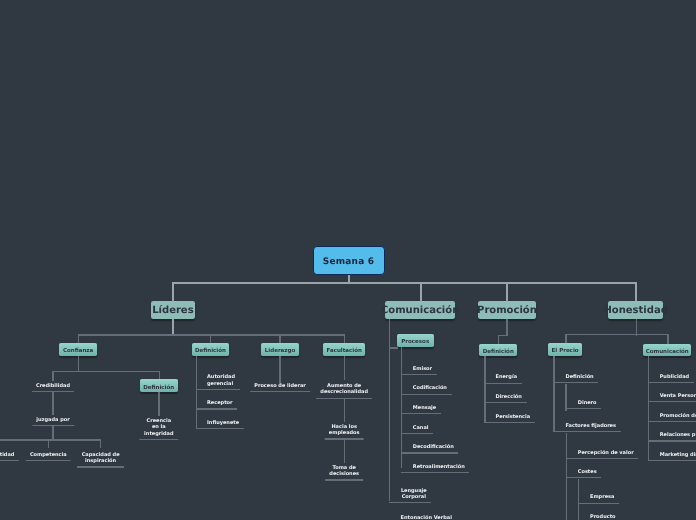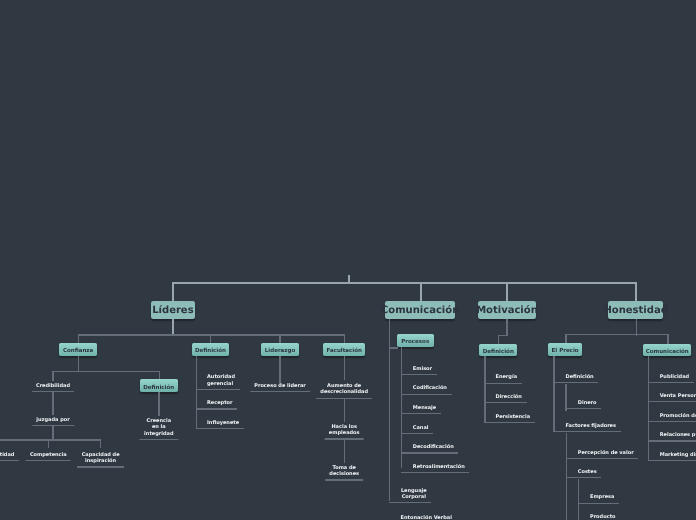--- a/index.html
+++ b/index.html
@@ -32,34 +32,37 @@
   .leaf.ctr{transform:translateX(-50%);text-align:center;}
   .leaf.ctr .ul{margin:1.6px calc(var(--pad) * -1) 0;}
   .leaf.lft{text-align:left;}
   .leaf.ctrtxt .lb{text-align:center;}
   .leaf.lft .ul{margin:1.6px calc(var(--pad) * -1) 0 calc(var(--back) * -1);}
 </style>
 </head>
 <body>
 
 <div id="canvas">
+<div class="box root" style="left:312.5px;top:246px;width:72px;height:28.5px">
+      <span>Semana 6</span>
+    </div>
 <div class="cn p" style="left:347.6px;top:274.5px;width:2.0px;height:8.9px"></div>
 <div class="cn p" style="left:171.5px;top:282.2px;width:465.9px;height:2.0px"></div>
 <div class="cn p" style="left:171.5px;top:282.2px;width:2.0px;height:18.8px"></div>
 <div class="cn p" style="left:419.8px;top:282.2px;width:2.0px;height:18.8px"></div>
 <div class="cn p" style="left:506.2px;top:282.2px;width:2.0px;height:18.8px"></div>
 <div class="cn p" style="left:635.1px;top:282.2px;width:2.0px;height:18.8px"></div>
 <div class="box l1" style="left:150.6px;top:300.8px;width:44.6px;height:18.4px">
       <span>Líderes</span>
     </div>
 <div class="box l1" style="left:385.1px;top:300.8px;width:70.0px;height:18.4px">
       <span>Comunicación</span>
     </div>
 <div class="box l1" style="left:477.8px;top:300.8px;width:58.3px;height:18.4px">
-      <span>Motivación</span>
+      <span>Promoción</span>
     </div>
 <div class="box l1" style="left:608.2px;top:300.8px;width:54.9px;height:18.4px">
       <span>Honestidad</span>
     </div>
 <div class="cn p" style="left:171.7px;top:319.2px;width:2.0px;height:16.5px"></div>
 <div class="cn" style="left:77.6px;top:334.3px;width:267.4px;height:1.4px"></div>
 <div class="cn" style="left:77.5px;top:334.3px;width:1.4px;height:9.1px"></div>
 <div class="cn" style="left:209.8px;top:334.3px;width:1.4px;height:9.1px"></div>
 <div class="cn" style="left:279.3px;top:334.3px;width:1.4px;height:9.1px"></div>
 <div class="cn" style="left:343.5px;top:334.3px;width:1.4px;height:9.1px"></div>

